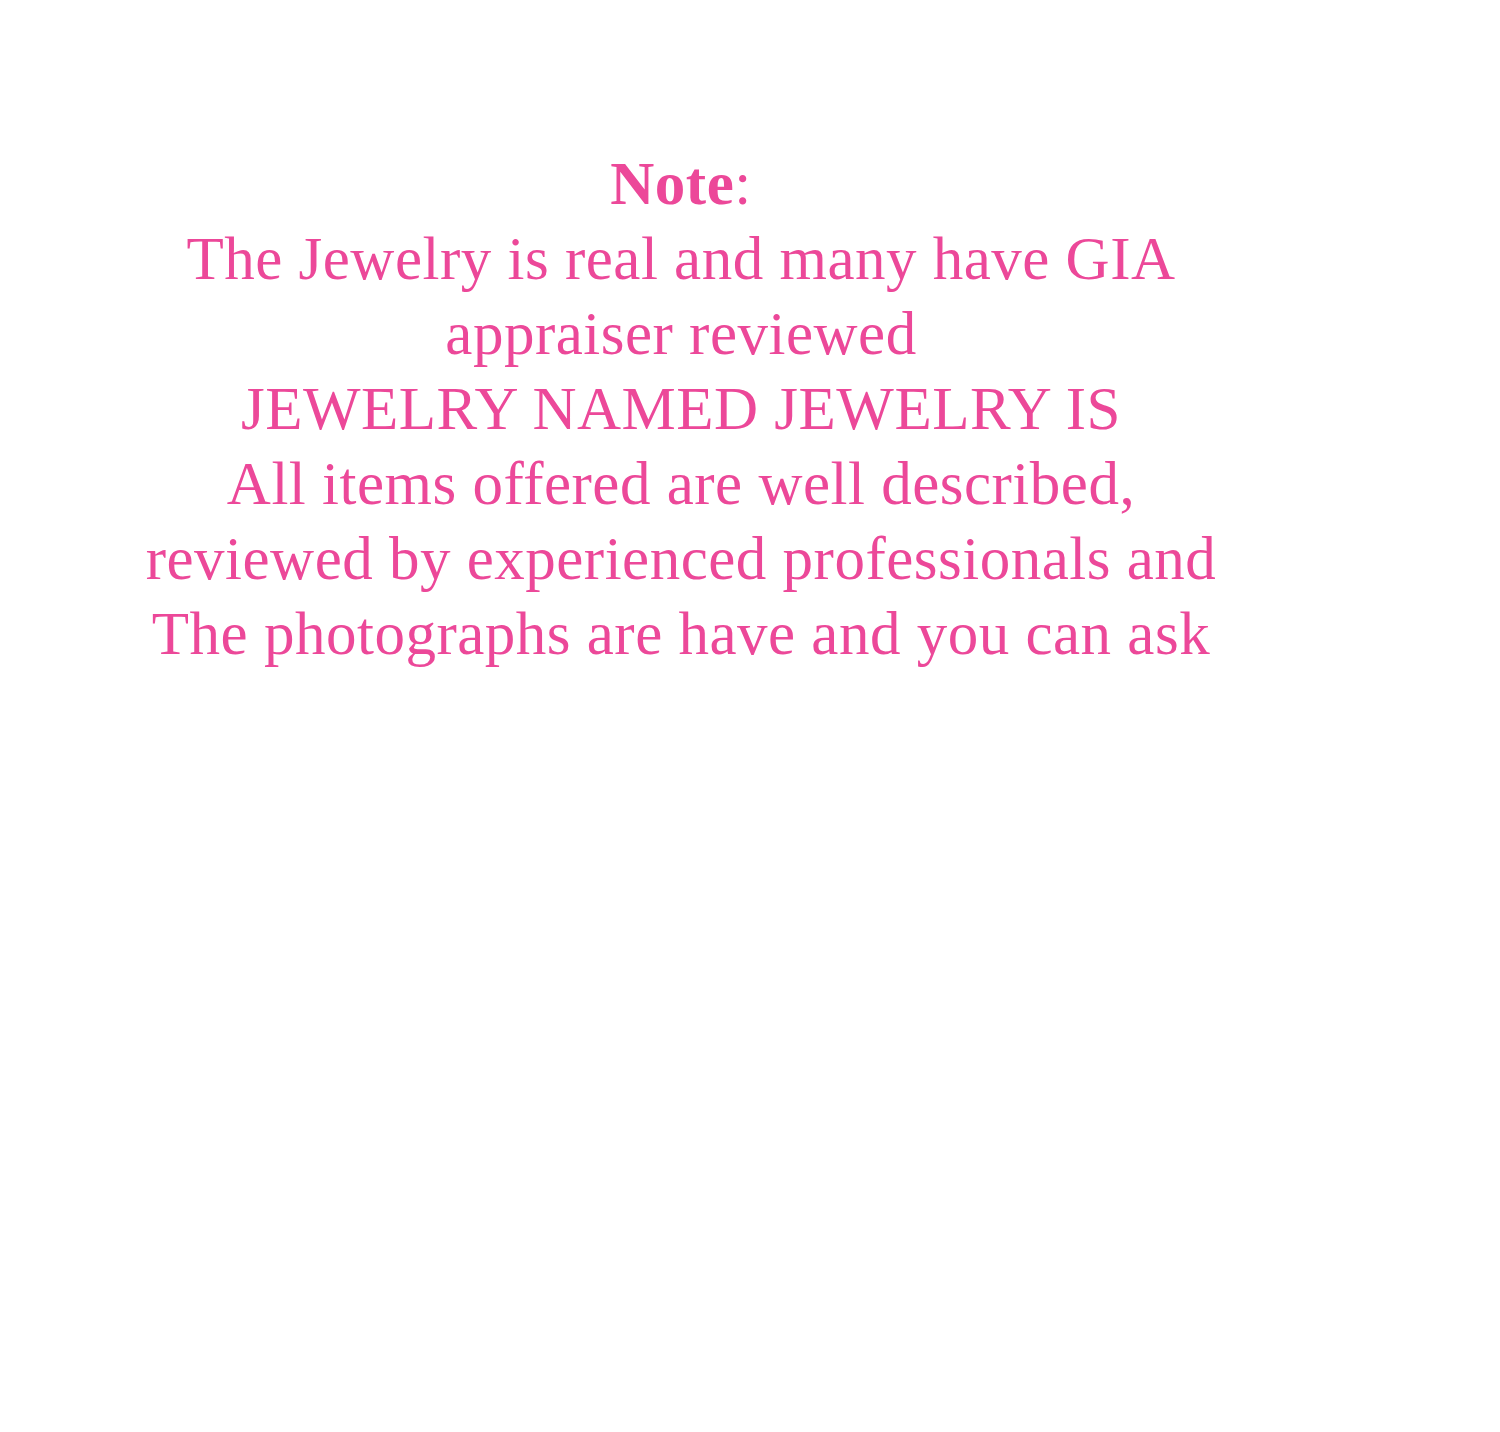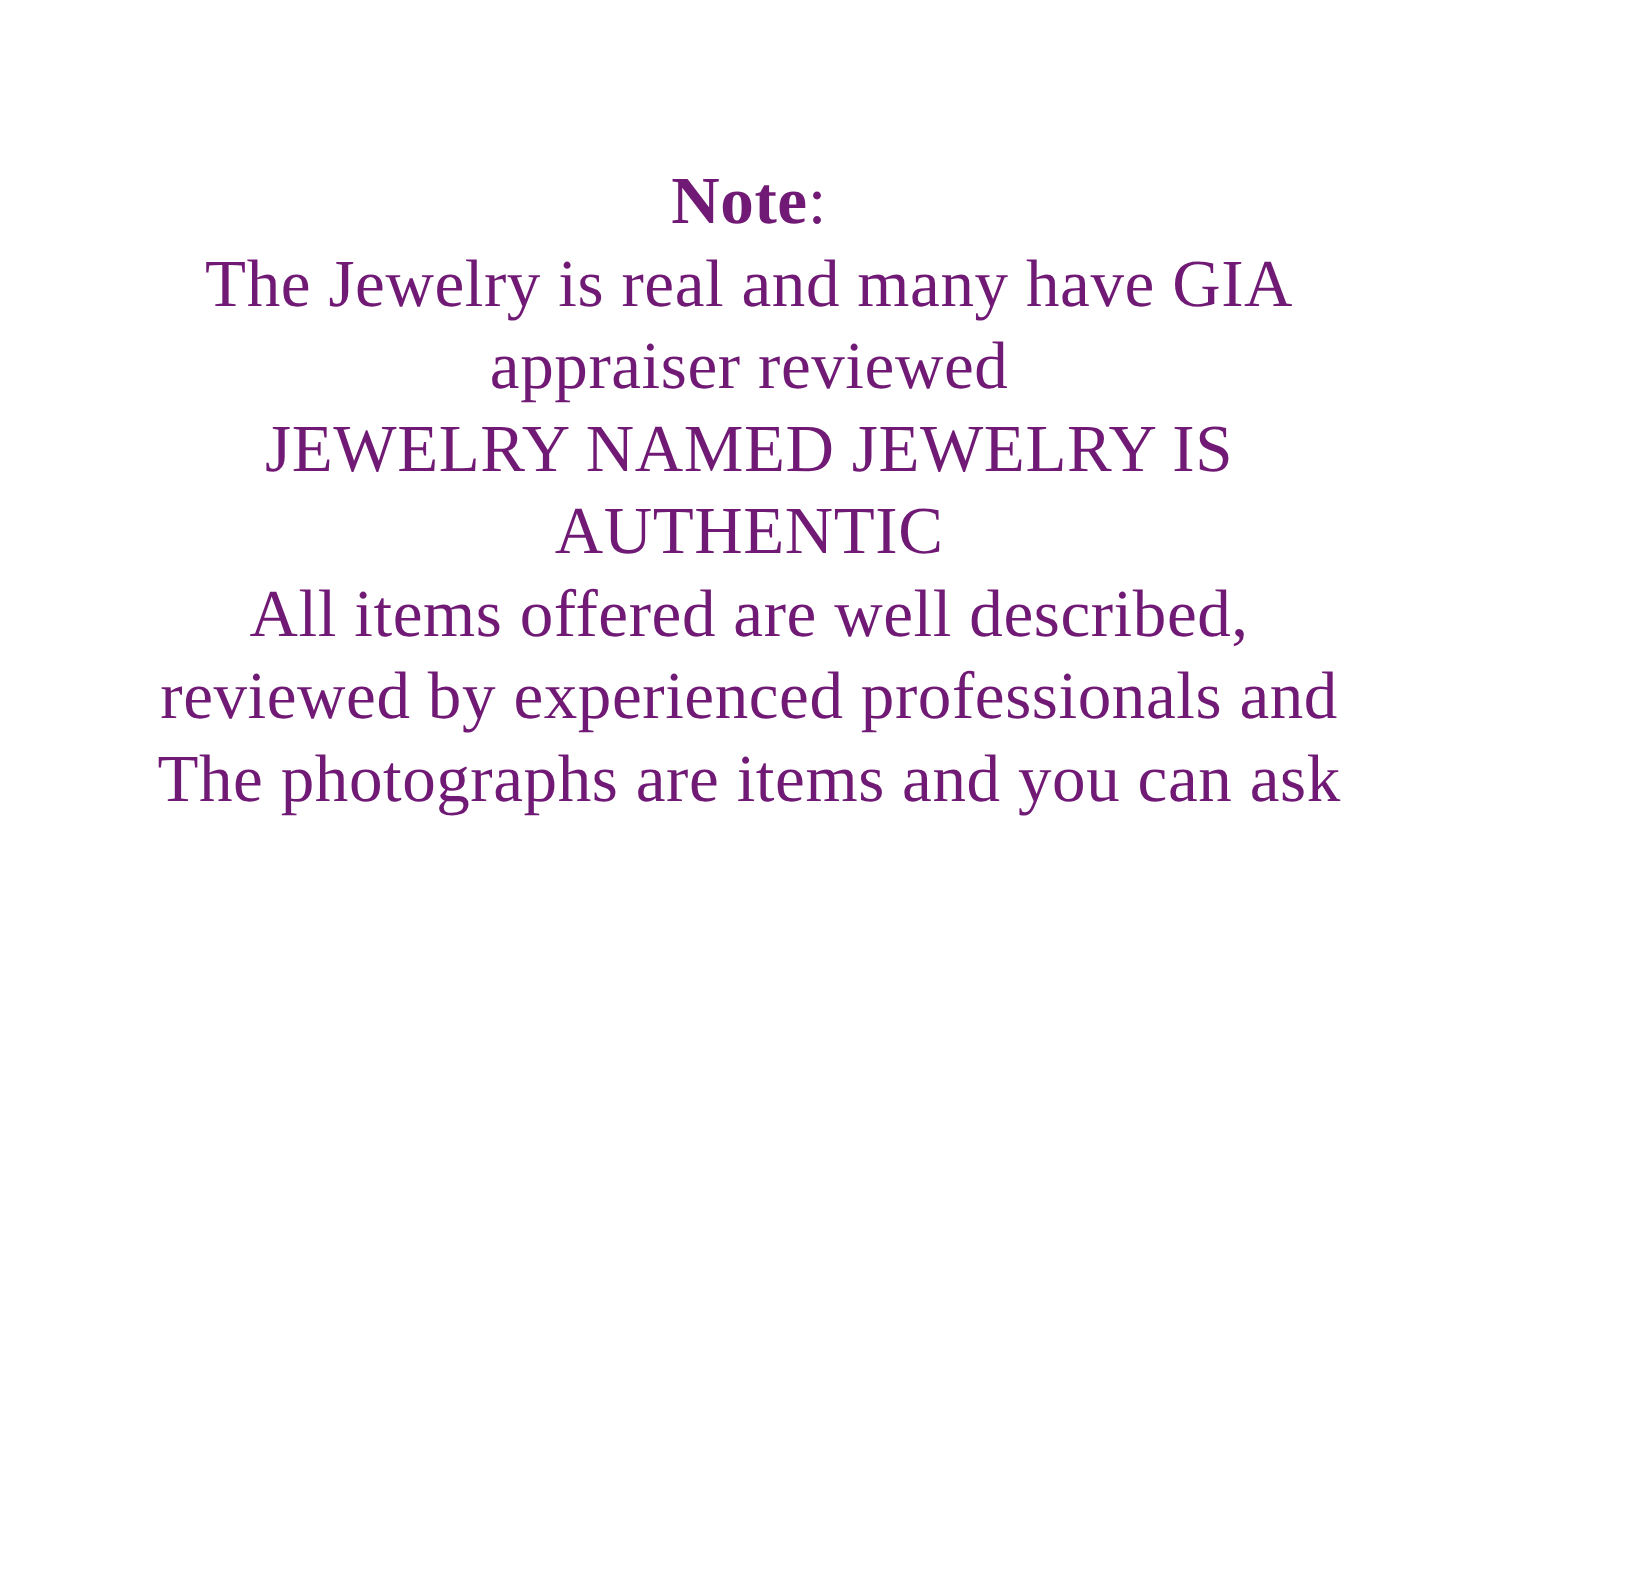--- a/index.html
+++ b/index.html
@@ -13,35 +13,34 @@
     overflow: hidden;
   }
   .note-block {
     box-sizing: border-box;
     width: 1362px;
     padding-top: 146px;
     text-align: center;
     font-family: "Liberation Serif", "DejaVu Serif", serif;
     font-size: 61px;
     line-height: 75px;
-    color: #701a75;
+    color: #ec4899;
     letter-spacing: 0.5px;
   }
   .note-heading-text {
     font-weight: 700;
   }
   .note-line {
     white-space: nowrap;
   }
 </style>
 </head>
 <body>
 
 <div class="note-block">
   <div class="note-heading"><span class="note-heading-text">Note</span><span class="note-heading-colon">:</span></div>
   <div class="note-line">The Jewelry is real and many have GIA</div>
   <div class="note-line">appraiser reviewed</div>
   <div class="note-line">JEWELRY NAMED JEWELRY IS</div>
-  <div class="note-line">AUTHENTIC</div>
   <div class="note-line">All items offered are well described,</div>
   <div class="note-line">reviewed by experienced professionals and</div>
-  <div class="note-line">The photographs are items and you can ask</div>
+  <div class="note-line">The photographs are have and you can ask</div>
 </div>
 
 </body></html>

